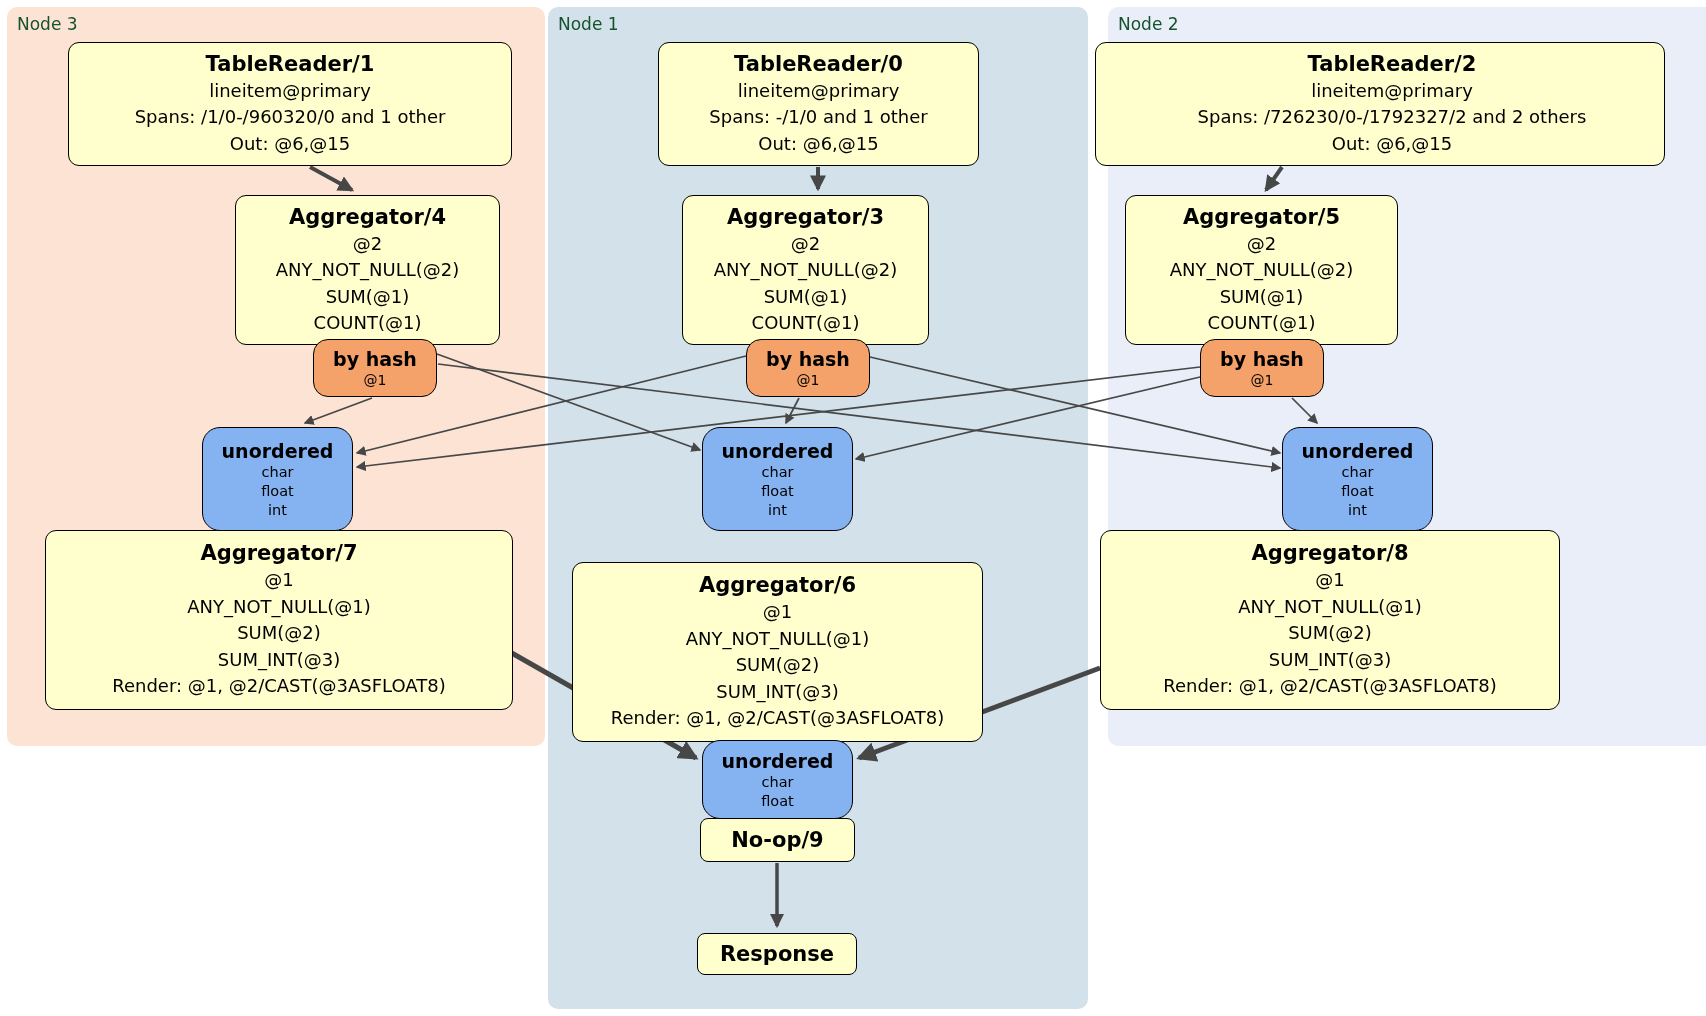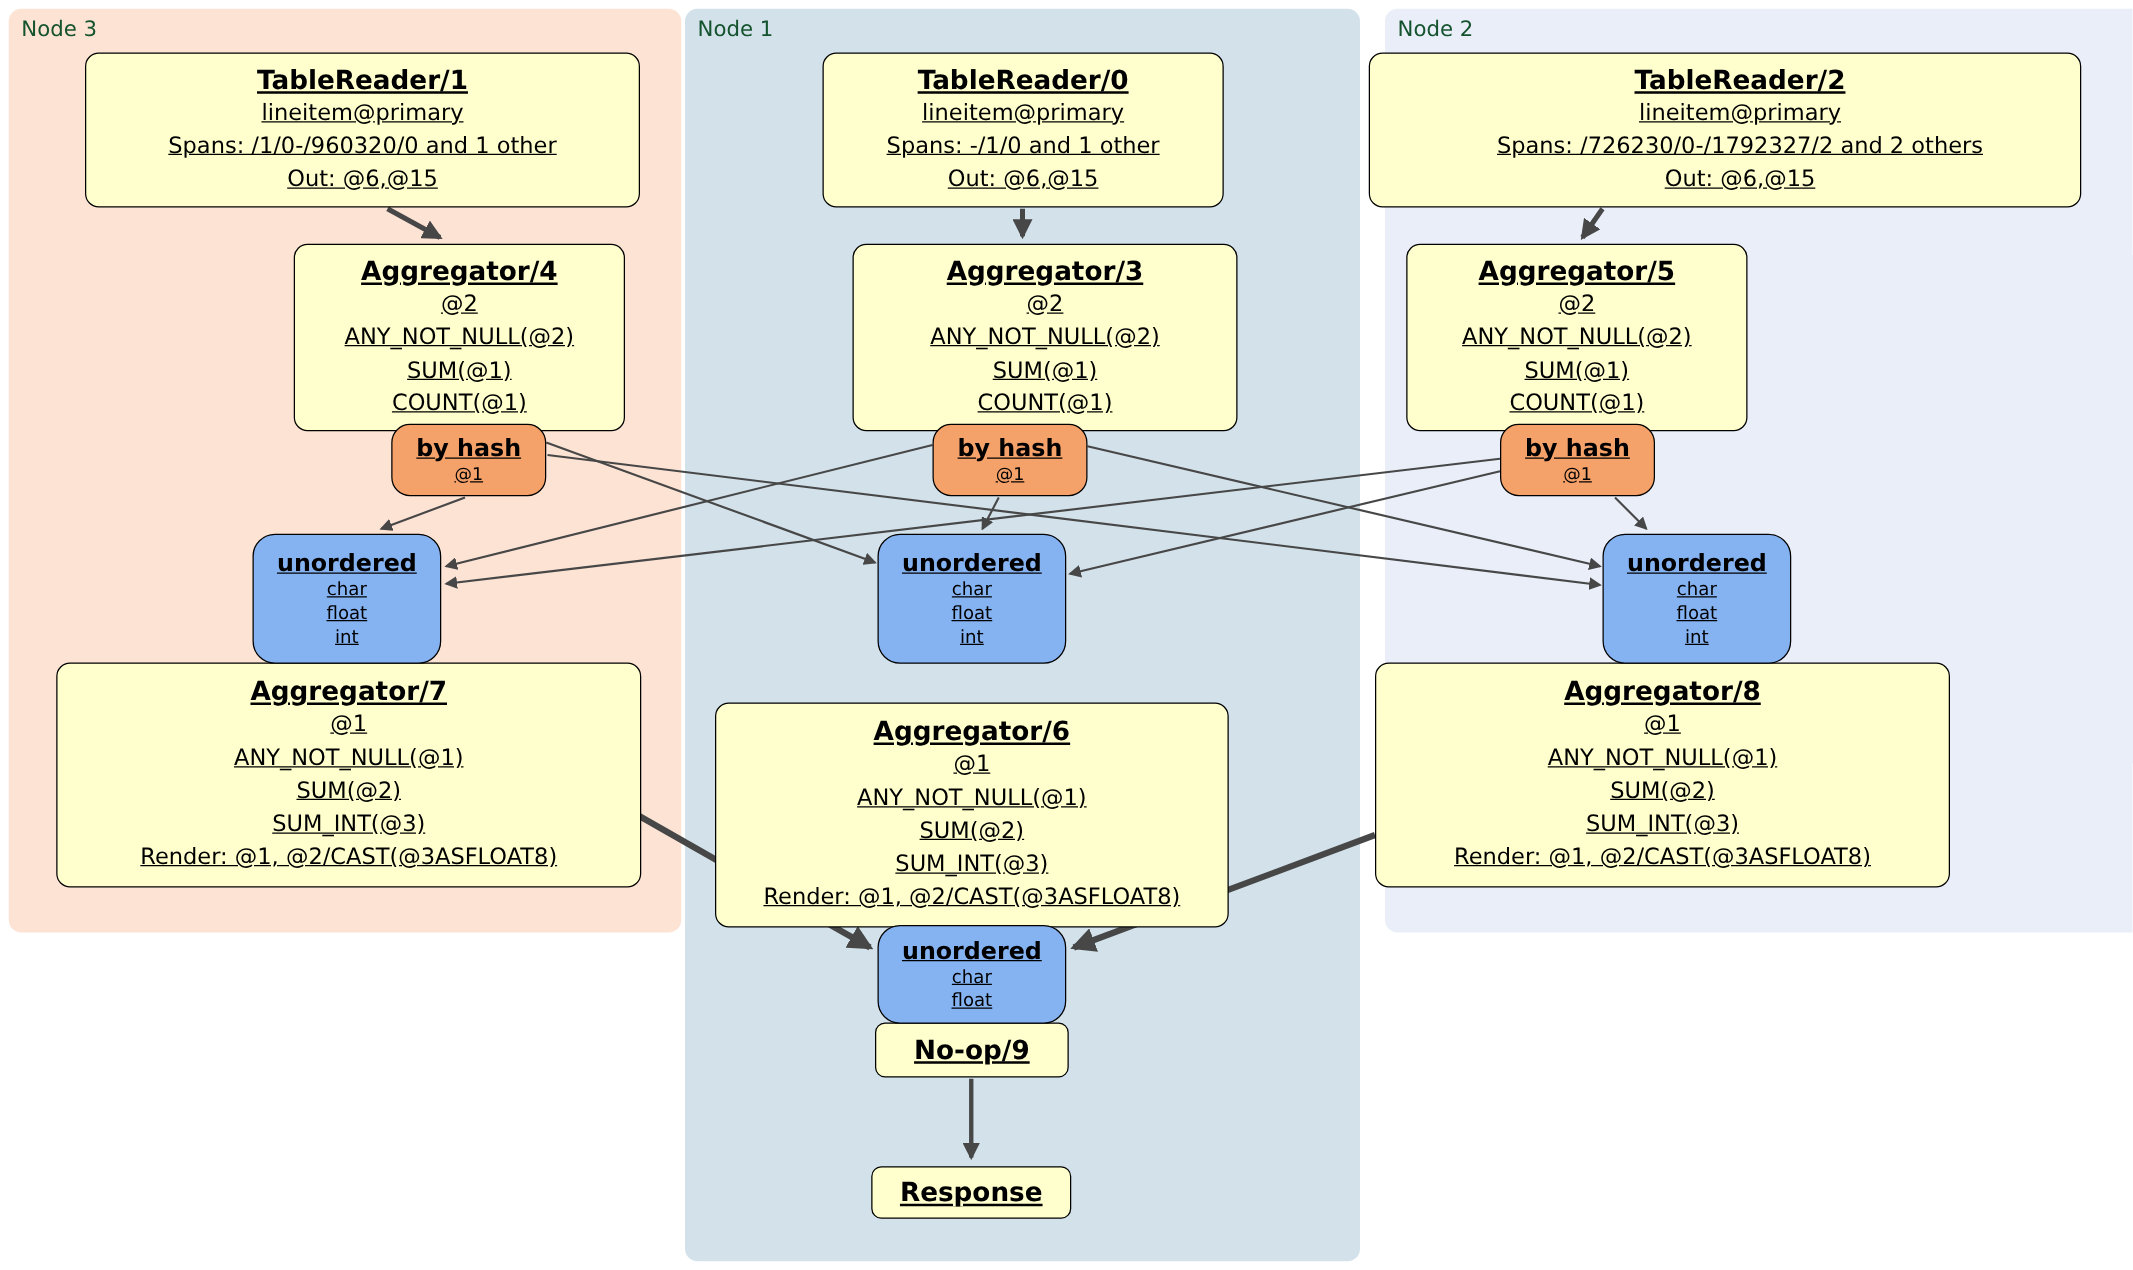--- a/index.html
+++ b/index.html
@@ -7,21 +7,21 @@
     position:relative; width:1706px; height:1016px; overflow:hidden;
     font-family:"DejaVu Sans","Liberation Sans",sans-serif; color:#000;
   }
   .region { position:absolute; border-radius:10px; }
   .region-label { position:absolute; left:10px; top:7px; font-size:17px; color:#14532d; }
   #edges { position:absolute; left:0; top:0; z-index:2; }
   .box {
     position:absolute; z-index:3; box-sizing:border-box;
     background:var(--processor-bg); border:1.5px solid #000; border-radius:11px;
     display:flex; flex-direction:column; justify-content:center; align-items:center;
-    text-align:center; white-space:nowrap;text-decoration:underline;
+    text-align:center; white-space:nowrap;
   }
   .box .title { font-weight:700; font-size:21px; line-height:27px; }
   .box .line  { font-size:18px; line-height:26.5px; }
   .router { background:var(--router-bg); border-radius:15px; z-index:4; }
   .router .title { font-size:19px; line-height:23px; font-weight:700; }
   .router .line  { font-size:14px; line-height:18px; }
   .sync { background:var(--sync-bg); border-radius:18px; z-index:4; }
   .sync .title { font-size:19px; line-height:24px; font-weight:700; }
   .sync .line  { font-size:14.5px; line-height:19px; }
   .edge { stroke:var(--edge-color); fill:none; }
@@ -103,21 +103,21 @@
     <div class="line">SUM_INT(@3)</div>
     <div class="line">Render: @1, @2/CAST(@3ASFLOAT8)</div>
   </div>
 
   <div class="box" style="left:658px; top:42px; width:321px; height:124px;">
     <div class="title">TableReader/0</div>
     <div class="line">lineitem@primary</div>
     <div class="line">Spans: -/1/0 and 1 other</div>
     <div class="line">Out: @6,@15</div>
   </div>
-  <div class="box" style="left:682px; top:195px; width:308px; height:150px;">
+  <div class="box" style="left:682px; top:195px; width:247px; height:150px;">
     <div class="title">Aggregator/3</div>
     <div class="line">@2</div>
     <div class="line">ANY_NOT_NULL(@2)</div>
     <div class="line">SUM(@1)</div>
     <div class="line">COUNT(@1)</div>
   </div>
   <div class="box router" style="left:746px; top:339px; width:124px; height:58px;">
     <div class="title">by hash</div>
     <div class="line">@1</div>
   </div>

